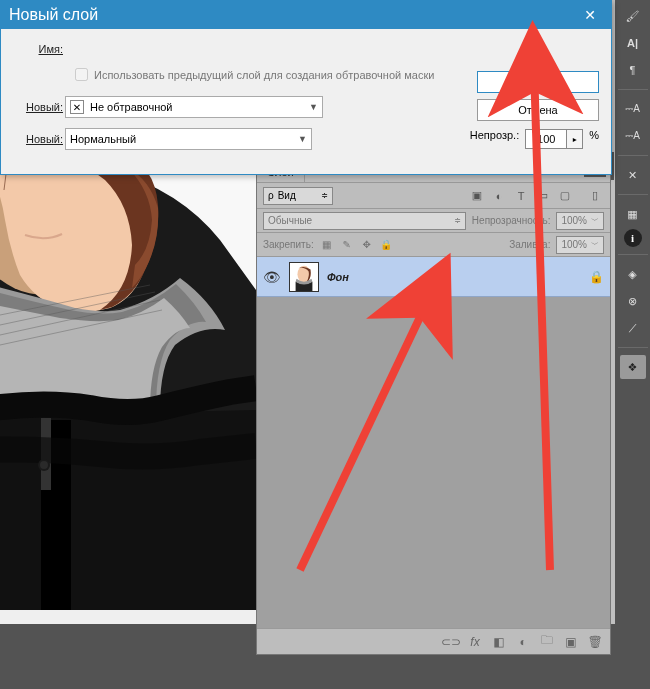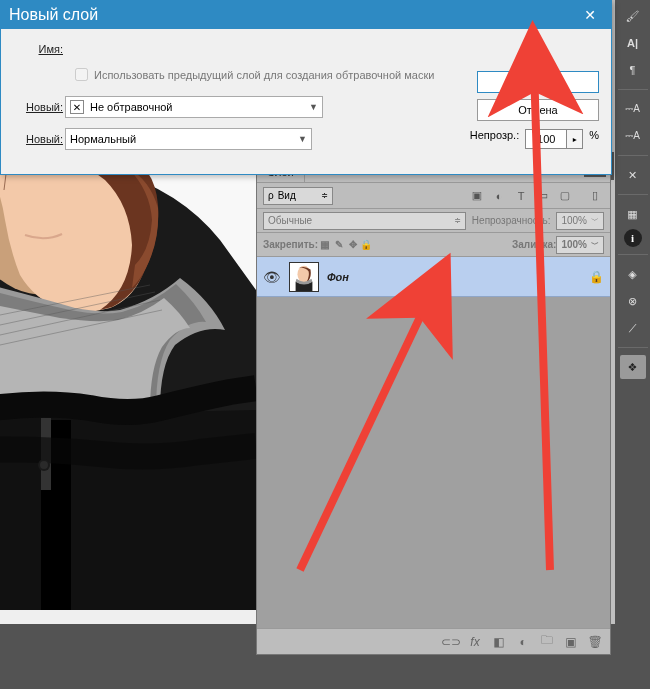--- a/index.html
+++ b/index.html
@@ -146,21 +146,21 @@
     height:24px;display:flex;align-items:center;border-bottom:1px solid #9a9a9a;
     padding:0 6px;gap:6px;color:#777;font-size:10px;justify-content:flex-end;
   }
   .pct-box{
     height:18px;border:1px solid #888;background:#d9d9d9;
     display:flex;align-items:center;padding:0 4px;font-size:10px;
   }
   .pct-box .arw{margin-left:4px;font-size:8px;}
   .layers-row3{
     height:24px;display:flex;align-items:center;border-bottom:1px solid #9a9a9a;
-    padding:0 6px;color:#777;font-size:10px;font-weight:bold;
+    padding:0 6px;gap:6px;color:#777;font-size:10px;
   }
   .lock-ico{width:14px;height:14px;display:inline-flex;align-items:center;justify-content:center;}
   .layer-item{
     height:40px;background:#b9cfef;border-bottom:1px solid #8fa6c8;
     display:flex;align-items:center;padding:0 6px;gap:8px;
   }
   .vis{width:18px;font-size:14px;color:#333;display:flex;justify-content:center;}
   .thumb{
     width:30px;height:30px;border:1px solid #333;background:#fff;
     display:flex;align-items:center;justify-content:center;overflow:hidden;

